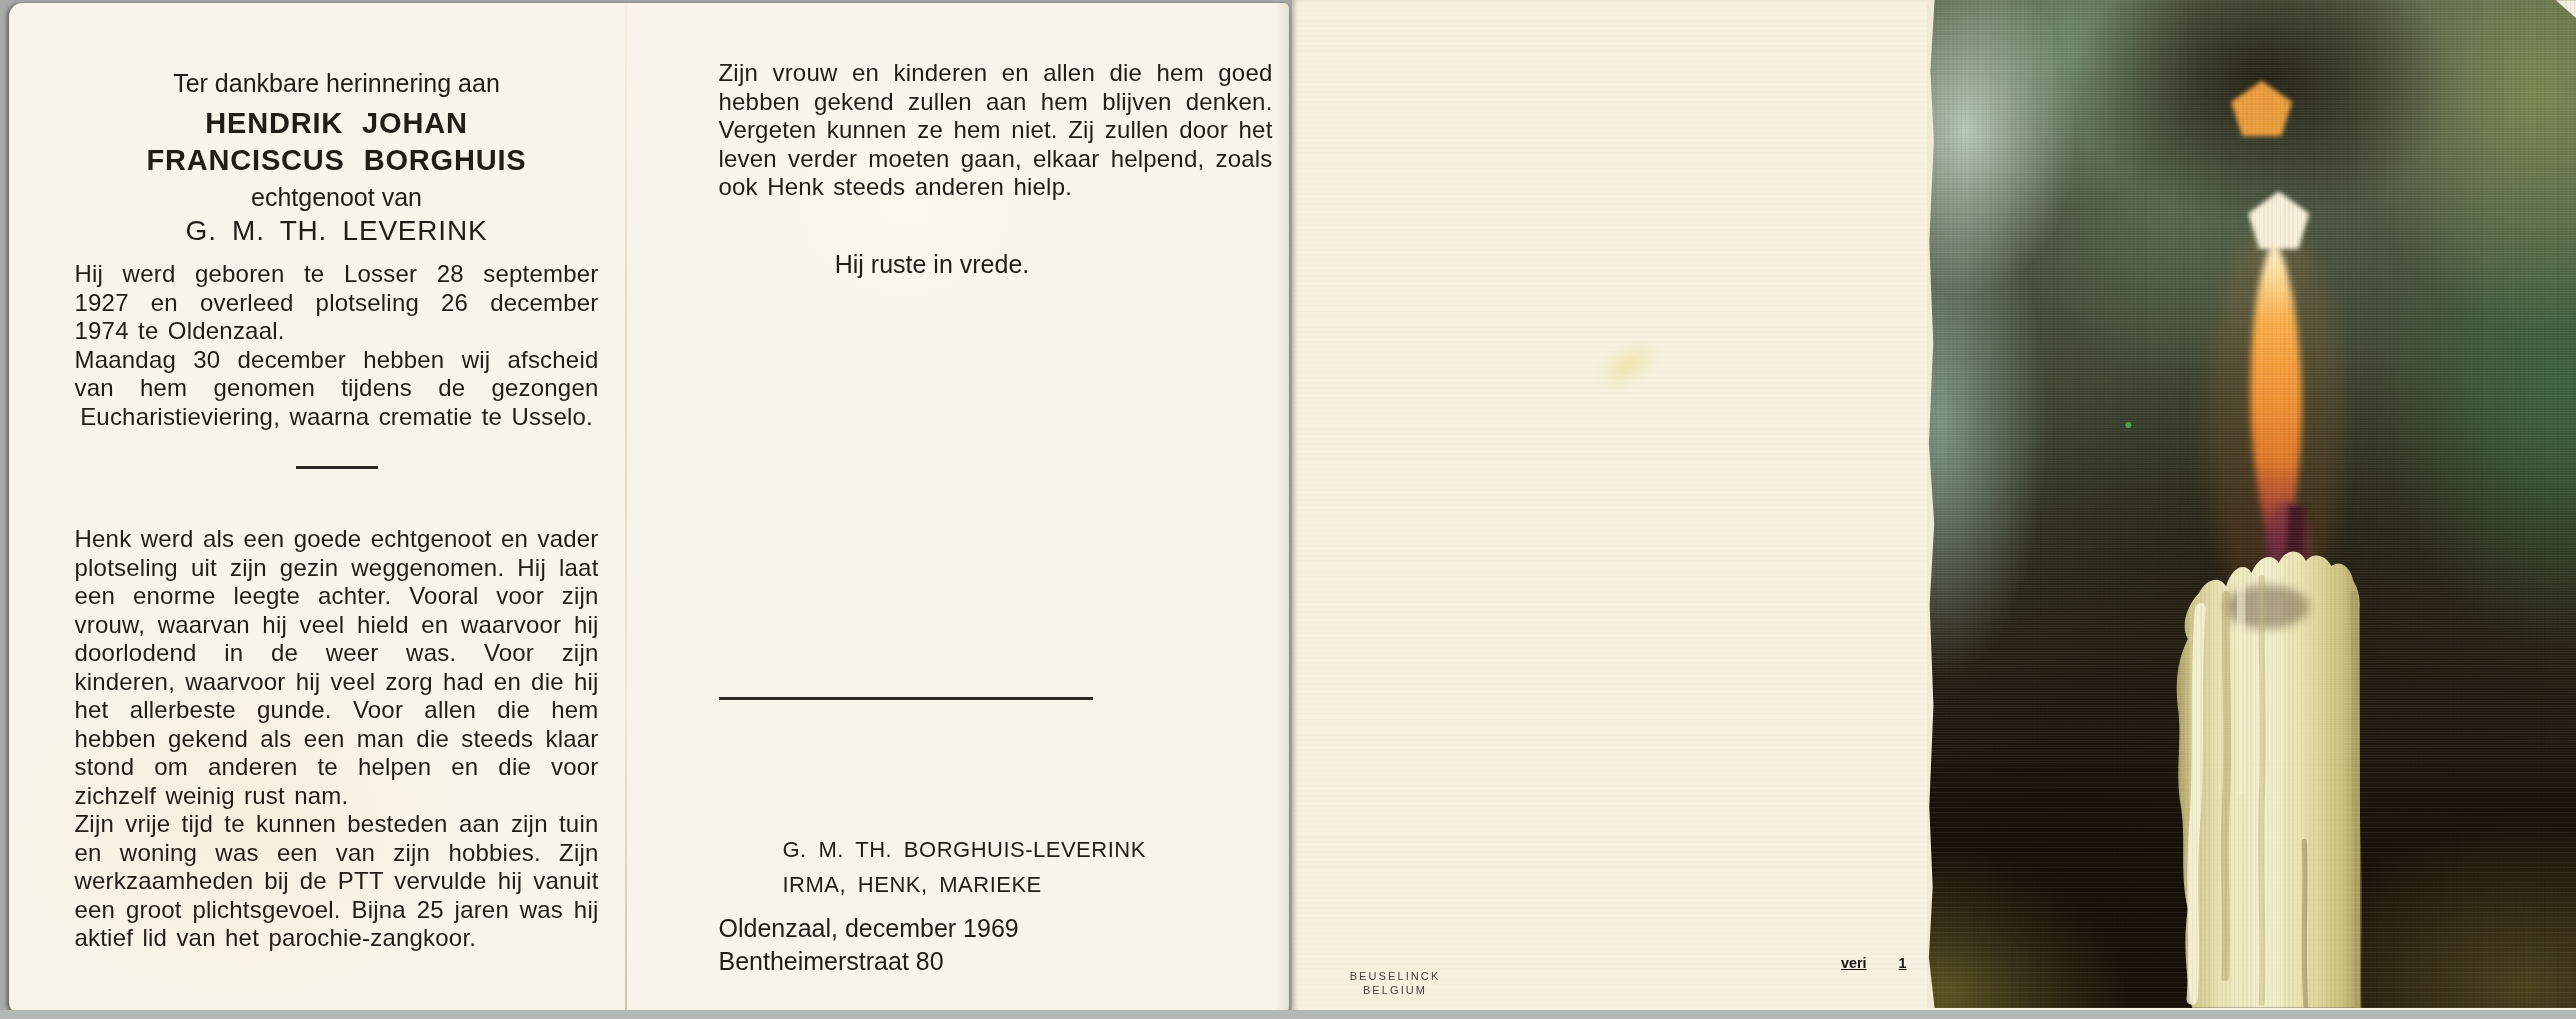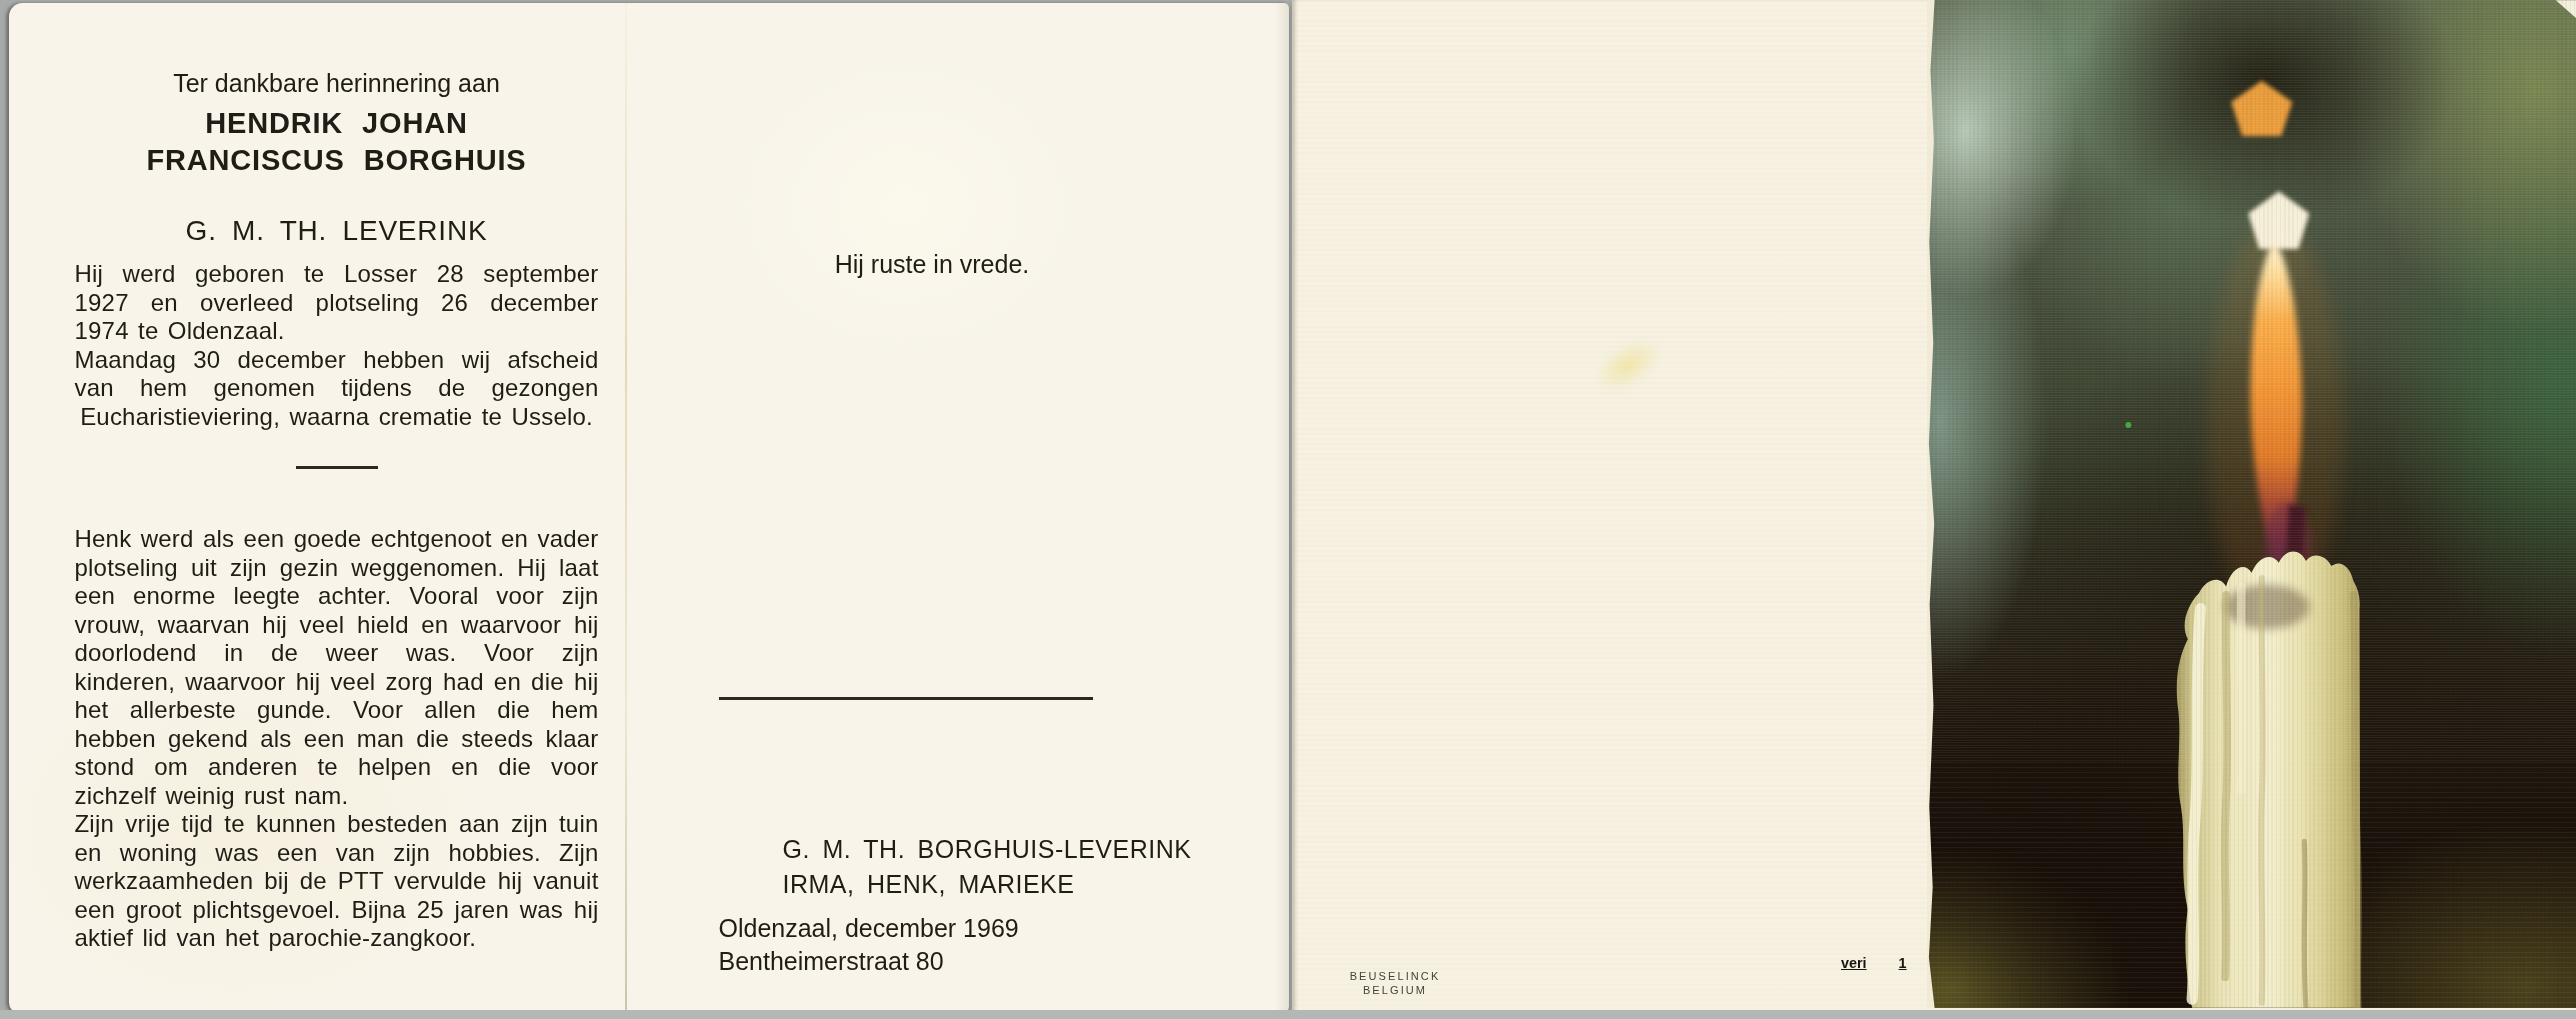--- a/index.html
+++ b/index.html
@@ -46,21 +46,21 @@
   .spouse{top:212px;font-size:28px;font-weight:normal;letter-spacing:0.8px;word-spacing:6.8px;}
   .block-a{top:257px;}
   .divider{
     position:absolute;top:463px;left:221px;width:82px;height:2.5px;background:#2c2720;
   }
   .block-b{top:478px;margin-top:44px;}
   .remembrance{top:56px;}
   .rip{top:247px;font-size:25px;text-align:center;padding-right:127px;box-sizing:border-box;}
   .rule{position:absolute;top:694px;left:0;width:374px;height:2.5px;background:#2c2720;}
   .thanks{top:714px;}
-  .sig{top:829px;left:64px;width:476px;font-size:25px;line-height:35px;letter-spacing:0.5px;word-spacing:5.1px;}
+  .sig{top:829px;left:64px;width:476px;font-size:22px;line-height:35px;letter-spacing:0.5px;word-spacing:5.1px;}
   .place{top:909px;font-size:25px;line-height:33px;}
   
   .card-right{
     position:absolute;left:1292px;top:0;width:1284px;height:1016px;
     background:
       repeating-linear-gradient(0deg, rgba(210,200,170,.07) 0 1.7px, transparent 1.7px 5.1px),
       #f6f1e1;
     border-left:0.8px solid #cfc9b8;
     box-shadow:inset 3.4px 0 5.1px -2.5px rgba(0,0,0,.3), 0 2.5px 4.2px rgba(0,0,0,.2);
   }
@@ -117,33 +117,35 @@
 
 <div class="stage">
 
   <section class="card-left">
     <div class="fold"></div>
 
     <div class="col col1">
       <p class="blk center intro">Ter dankbare herinnering aan</p>
       <p class="blk center name">HENDRIK JOHAN</p>
       <p class="blk center name name2">FRANCISCUS BORGHUIS</p>
+      <p class="blk center relation">echtgenoot van</p>
       <p class="blk center spouse">G. M. TH. LEVERINK</p>
       <div class="blk block-a">
         <p class="body-text">Hij werd geboren te Losser 28 september 1927 en overleed plotseling 26 december 1974 te Oldenzaal.</p>
         <p class="body-text last-center">Maandag 30 december hebben wij afscheid van hem genomen tijdens de gezongen Eucharistieviering, waarna crematie te Usselo.</p>
       </div>
       <div class="divider"></div>
       <div class="blk block-b">
         <p class="body-text">Henk werd als een goede echtgenoot en vader plotseling uit zijn gezin weggenomen. Hij laat een enorme leegte achter. Vooral voor zijn vrouw, waarvan hij veel hield en waarvoor hij doorlodend in de weer was. Voor zijn kinderen, waarvoor hij veel zorg had en die hij het allerbeste gunde. Voor allen die hem hebben gekend als een man die steeds klaar stond om anderen te helpen en die voor zichzelf weinig rust nam.</p>
         <p class="body-text">Zijn vrije tijd te kunnen besteden aan zijn tuin en woning was een van zijn hobbies. Zijn werkzaamheden bij de PTT vervulde hij vanuit een groot plichtsgevoel. Bijna 25 jaren was hij aktief lid van het parochie-zangkoor.</p>
       </div>
     </div>
 
     <div class="col col2">
+      <p class="blk body-text remembrance">Zijn vrouw en kinderen en allen die hem goed hebben gekend zullen aan hem blijven denken. Vergeten kunnen ze hem niet. Zij zullen door het leven verder moeten gaan, elkaar helpend, zoals ook Henk steeds anderen hielp.</p>
       <p class="blk rip">Hij ruste in vrede.</p>
       <div class="rule"></div>
       <div class="blk sig">
         <div>G. M. TH. BORGHUIS-LEVERINK</div>
         <div>IRMA, HENK, MARIEKE</div>
       </div>
       <div class="blk place">
         <div>Oldenzaal, december 1969</div>
         <div>Bentheimerstraat 80</div>
       </div>

